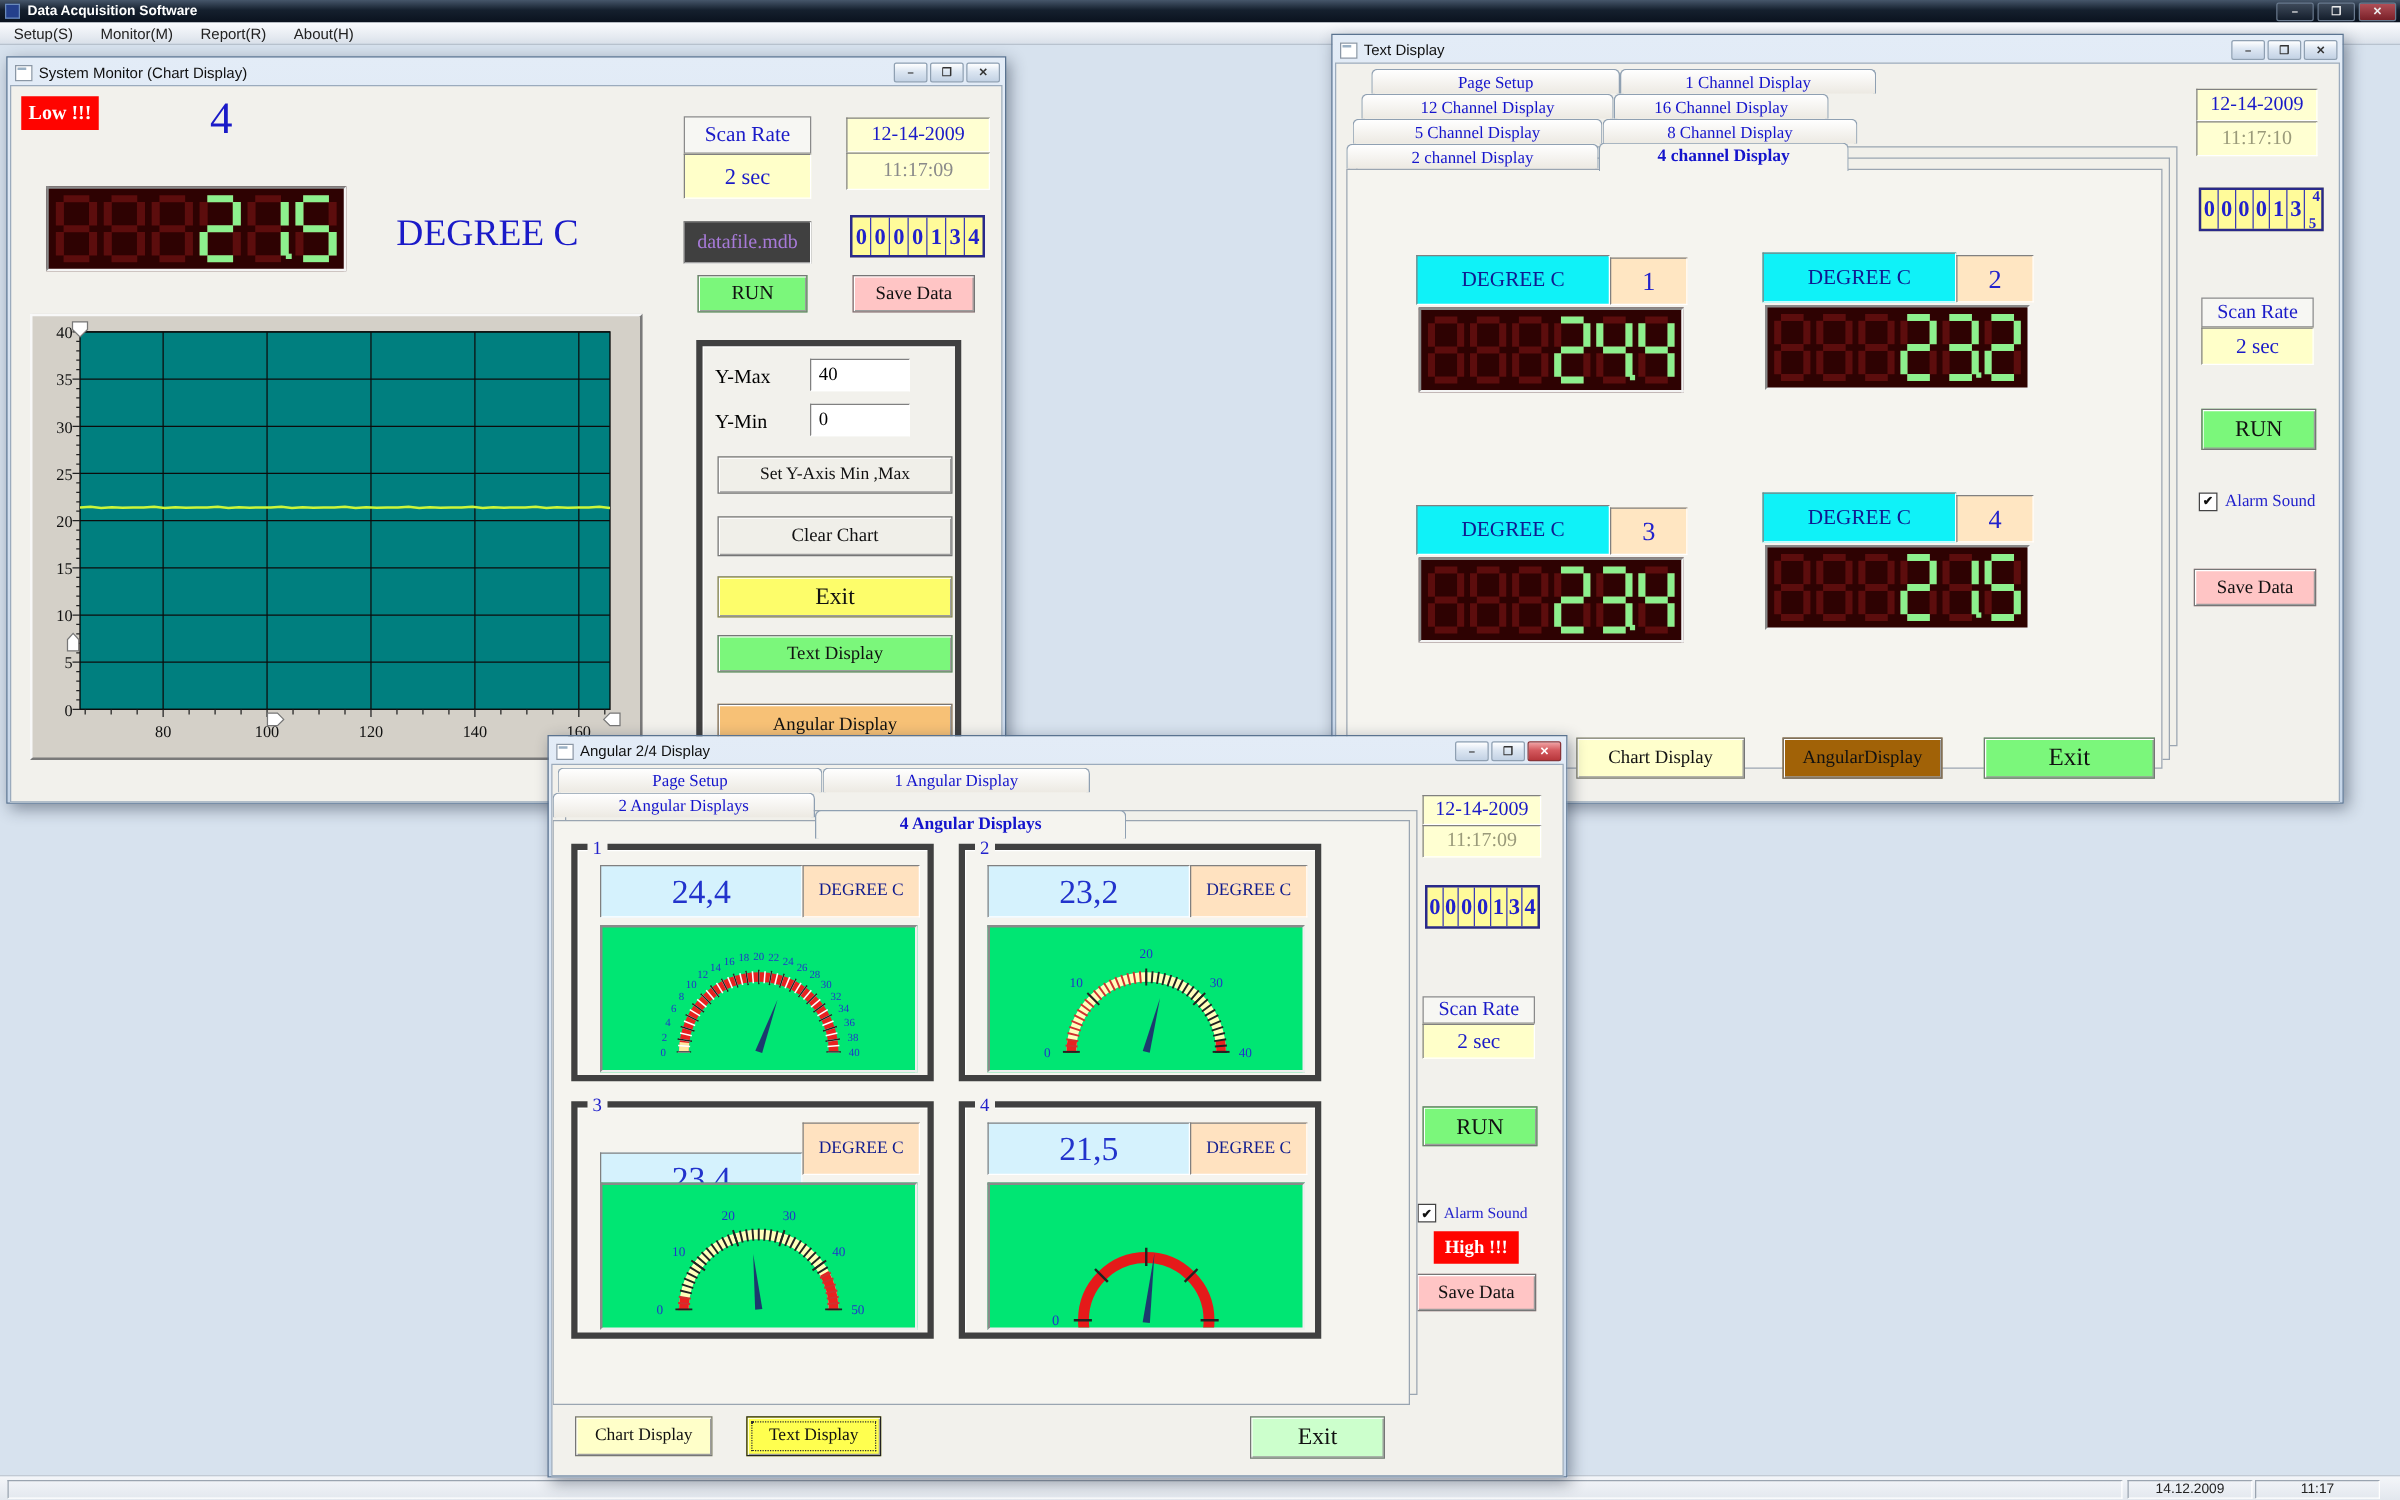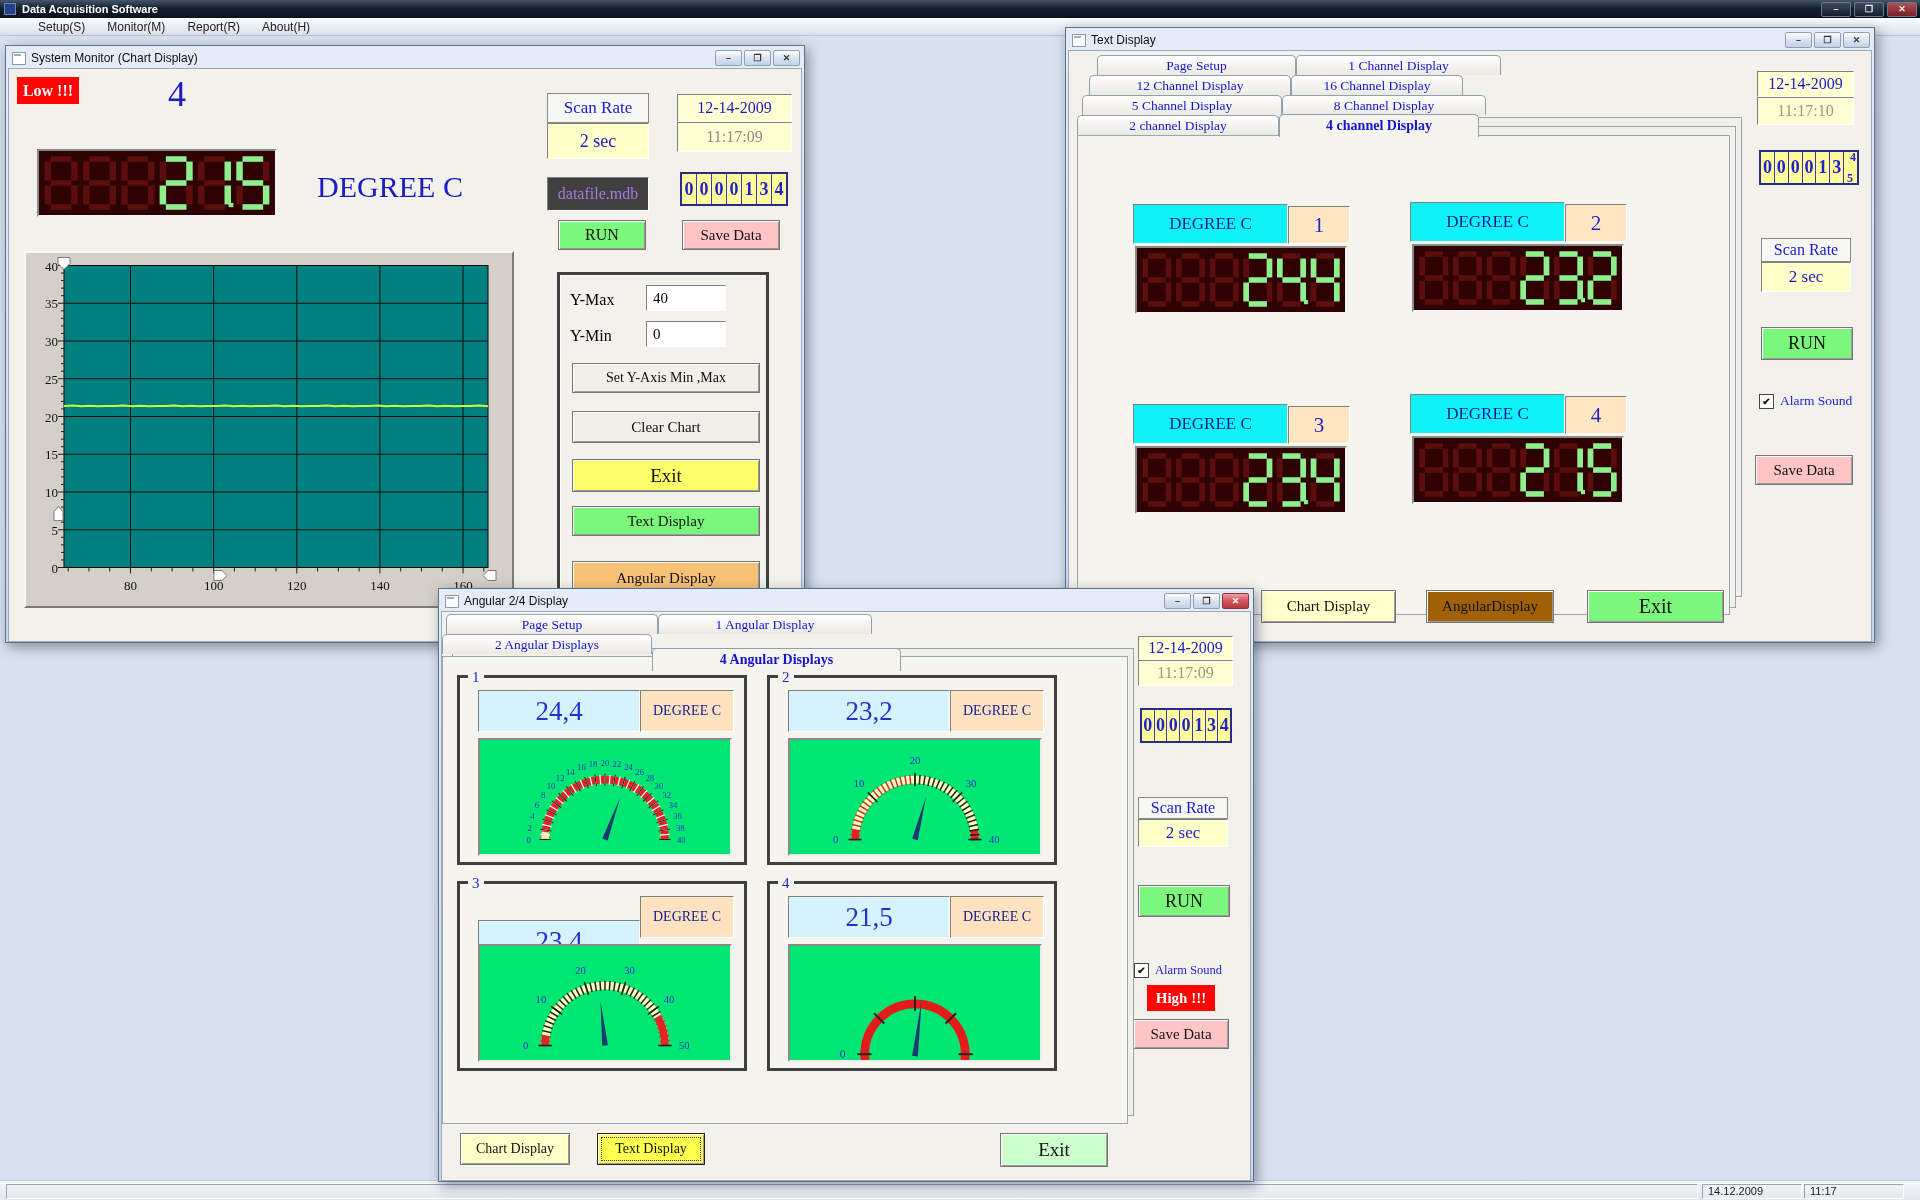--- a/index.html
+++ b/index.html
@@ -12,26 +12,26 @@
     background:linear-gradient(#46566a,#15202e 45%,#0a121e);color:#fff;display:flex;align-items:center;
     font:bold 11px "Liberation Sans",sans-serif;padding-left:4px;box-sizing:border-box;}
   .appicon{width:10px;height:10px;background:#24408c;border:1px solid #6a8aba;margin-right:6px;}
   .mbtns{margin-left:auto;display:flex;margin-right:3px;}
   .mbtn{width:28px;height:13px;margin-left:3px;border:1px solid #6a7a8e;border-radius:2px;
     background:linear-gradient(#3e4a5a,#141e2c);color:#eee;font:bold 9px "Liberation Sans",sans-serif;
     display:flex;align-items:center;justify-content:center;}
   .mbtn.close{background:linear-gradient(#b05058,#7a2028);}
   .menubar{position:absolute;top:18px;left:0;width:100%;height:18px;
     background:linear-gradient(#fafcfe,#e4e9f0 70%,#d9e0e9);border-bottom:1px solid #b8c2ce;
-    display:flex;align-items:center;font:12px "Liberation Sans",sans-serif;color:#222;box-sizing:border-box;padding-left:27px;}
+    display:flex;align-items:center;font:12px "Liberation Sans",sans-serif;color:#222;box-sizing:border-box;}
   .menubar span{padding:0 11px;}
   .statusbar{position:absolute;bottom:0;left:0;width:100%;height:20px;
     background:linear-gradient(#f4f6f9,#e2e7ee);border-top:1px solid #c2cad4;box-sizing:border-box;}
   .scell{position:absolute;top:3px;height:13px;border:1px solid;border-color:#9aa4b0 #fff #fff #9aa4b0;
-    font:11px "Liberation Sans",sans-serif;color:#222;padding:0 5px;line-height:13px;}
+    font:11px "Liberation Sans",sans-serif;color:#222;padding:0 5px;line-height:13px;text-align:center;}
 
   
   .win{position:absolute;border:1px solid #5a7390;background:linear-gradient(#e3ecf7,#c6d6e9);
     padding:2px;box-shadow:3px 4px 12px rgba(25,35,55,.45);box-sizing:border-box;}
   .tbar{height:20px;display:flex;align-items:center;padding:0 2px;
     font:12px "Liberation Sans",sans-serif;color:#111;}
   .ficon{width:12px;height:11px;background:#fff;border:1px solid #8a97a6;margin:0 5px 0 2px;position:relative;}
   .ficon:before{content:"";position:absolute;left:1px;top:1px;width:7px;height:2px;background:#9ab0c4;}
   .caps{margin-left:auto;display:flex;}
   .cap{margin-left:2px;width:25px;height:14px;border:1px solid #8fa0b2;border-radius:2px;
@@ -54,21 +54,21 @@
     display:flex;align-items:center;justify-content:center;position:relative;}
   .cnt .c:first-child{border-left:none;}
   .cnt .rt{position:absolute;top:-1px;right:1px;font-size:12px;line-height:12px;}
   .cnt .rb{position:absolute;bottom:-1px;right:4px;font-size:12px;line-height:12px;}
   .tab{position:absolute;height:20px;border:1px solid #8fa0b2;border-bottom:none;border-radius:5px 5px 0 0;
     background:linear-gradient(#ffffff,#ece9e2);display:flex;align-items:center;justify-content:center;
     font-size:13.5px;color:#1414cc;box-sizing:border-box;z-index:4;}
   .tab.active{font-weight:bold;background:#f5f4ef;height:23px;z-index:6;font-size:14px;}
   .panel{position:absolute;background:#f5f4ef;border:1px solid #9aa5b1;box-sizing:border-box;z-index:5;}
   .sheet{position:absolute;background:#f1f0ea;border:1px solid #9aa5b1;box-sizing:border-box;}
-  .grp{position:absolute;border:3px solid #404040;box-shadow:1px 1px 0 #ffffff inset;box-sizing:border-box;}
+  .grp{position:absolute;border:5px solid #404040;box-shadow:1px 1px 0 #ffffff inset;box-sizing:border-box;}
   .grp-num{position:absolute;top:-10px;left:8px;background:#f5f4ef;padding:0 4px;color:#2222cc;font-size:15px;line-height:18px;}
   .cyanbox{background:#0ff2f8;color:#101a90;font-size:17px;}
   .numbox{background:#ffe6c2;color:#2222cc;font-size:21px;}
   .valbox{background:#d5f2fd;color:#2233cc;font-size:27px;}
   .unitbox{background:#ffe2c0;color:#111c8e;font-size:14px;}
   .gauge{position:absolute;background:#00e673;border:2px solid;border-color:#8a8a8a #eeeeee #eeeeee #8a8a8a;box-sizing:border-box;}
   .alarm{background:#ff0400;color:#fff;font-weight:bold;display:flex;align-items:center;justify-content:center;}
   .chk{width:13px;height:13px;background:#fff;border:1px solid #444;display:inline-flex;align-items:center;
     justify-content:center;font:bold 10px "Liberation Sans",sans-serif;color:#111;margin-right:6px;}
   .chkrow{position:absolute;display:flex;align-items:center;font-size:13.5px;color:#2222cc;}

